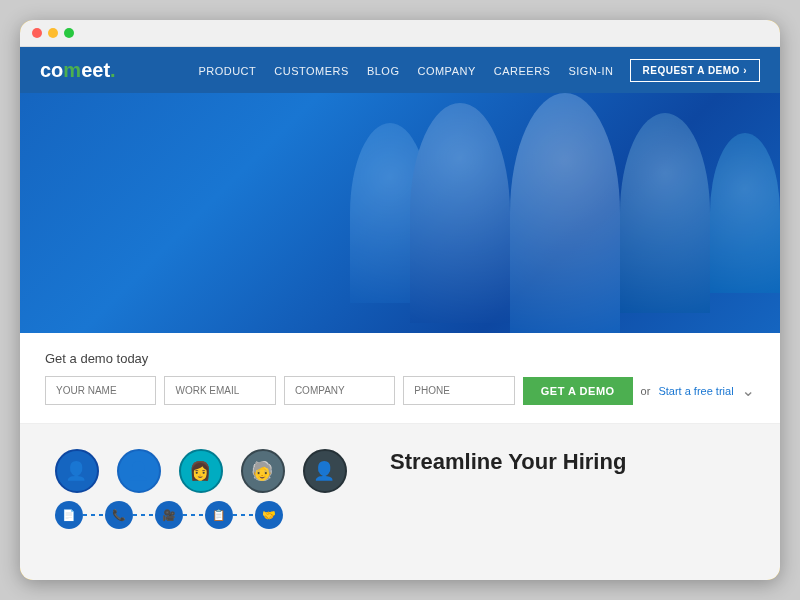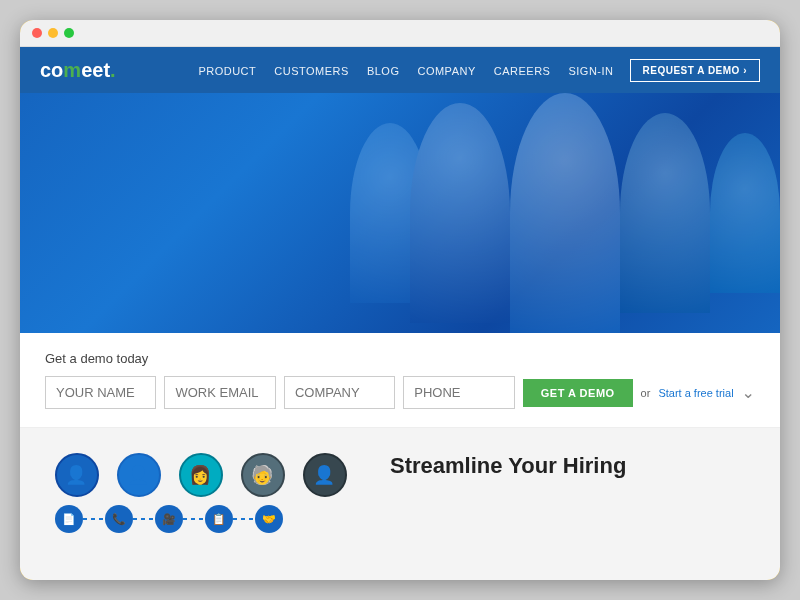--- a/index.html
+++ b/index.html
@@ -153,21 +153,21 @@
       margin-bottom: 10px;
     }
     .demo-form {
       display: flex;
       align-items: center;
       gap: 8px;
     }
     .demo-form input {
       border: 1px solid #ccc;
       padding: 8px 10px;
-      font-size: 13px;
+      font-size: 10px;
       color: #999;
       flex: 1;
       outline: none;
       min-width: 0;
     }
     .btn-get-demo {
       background: #4caf50;
       color: #fff;
       border: none;
       padding: 8px 18px;

